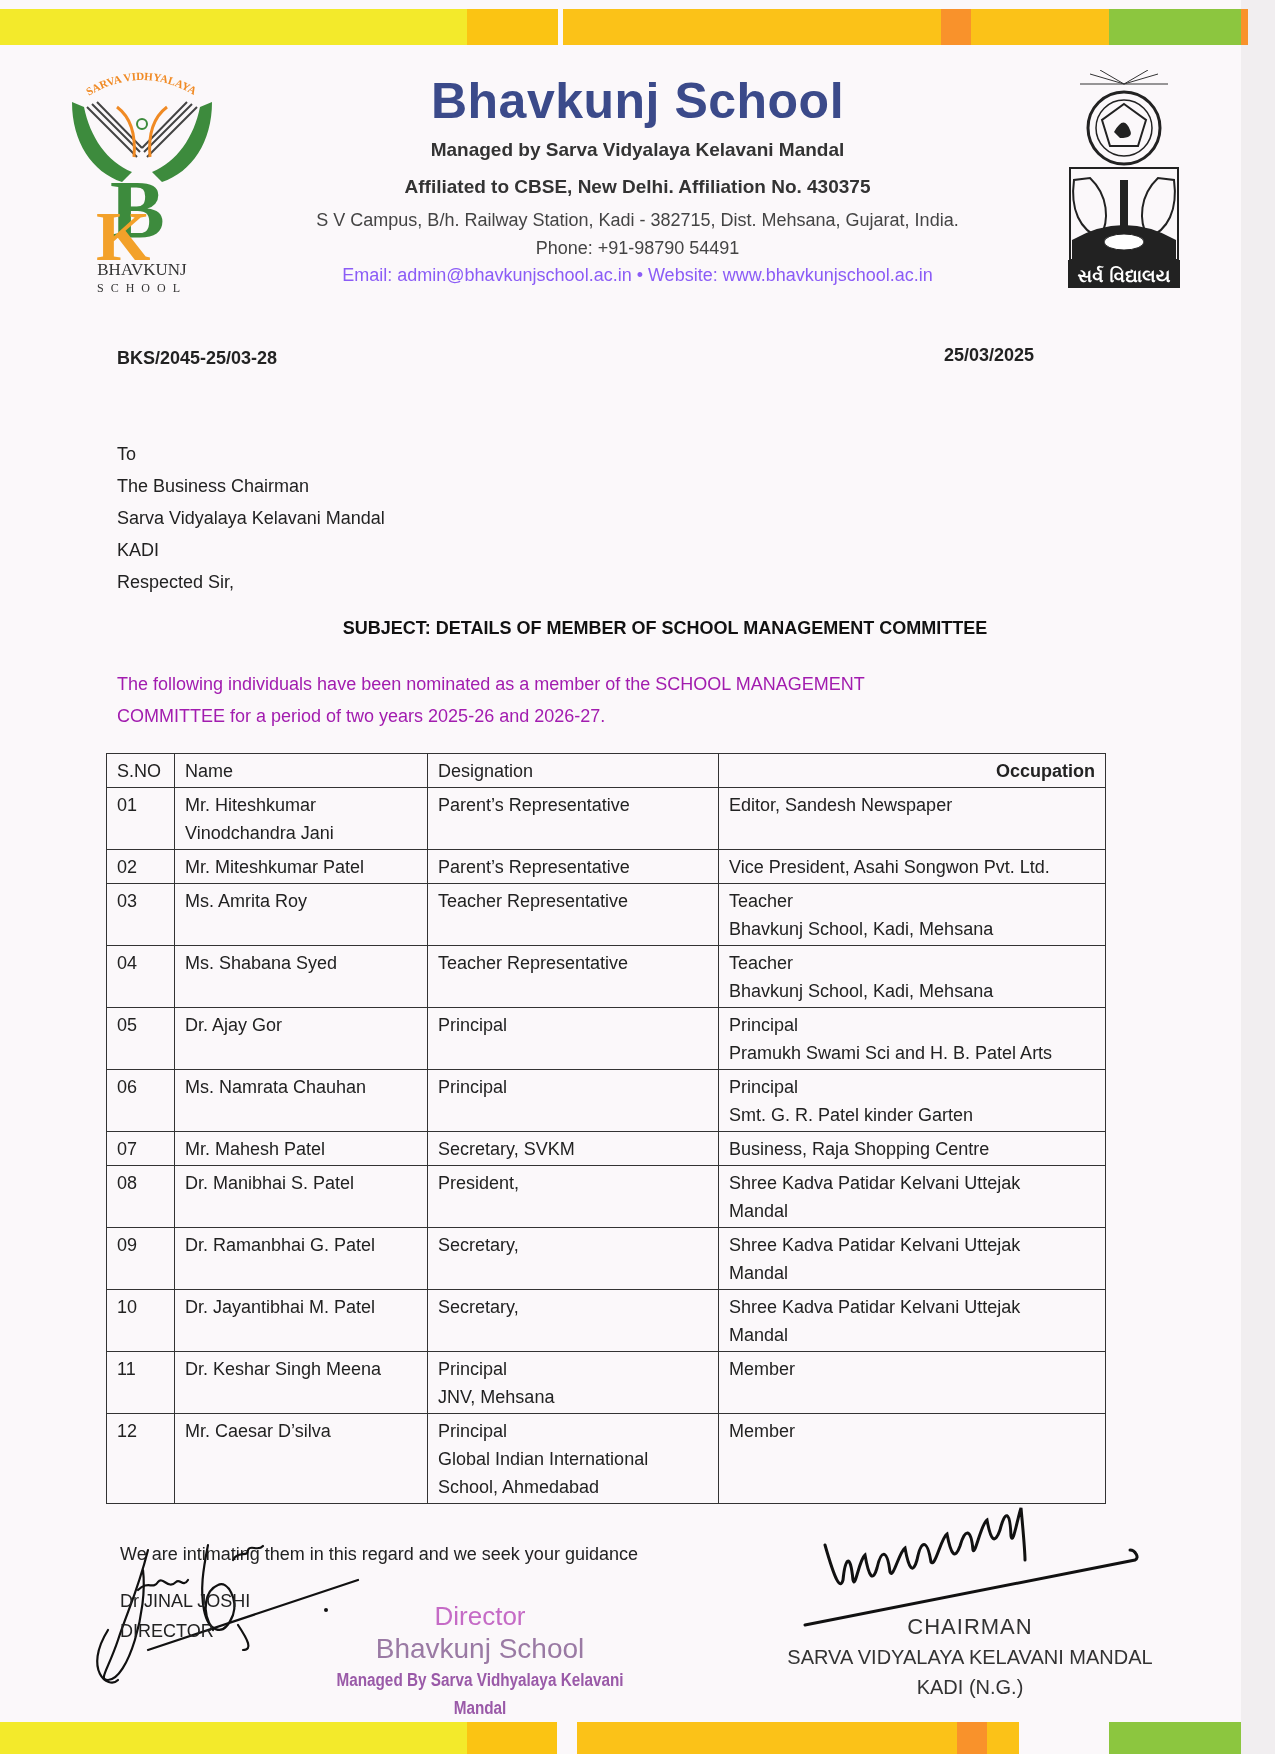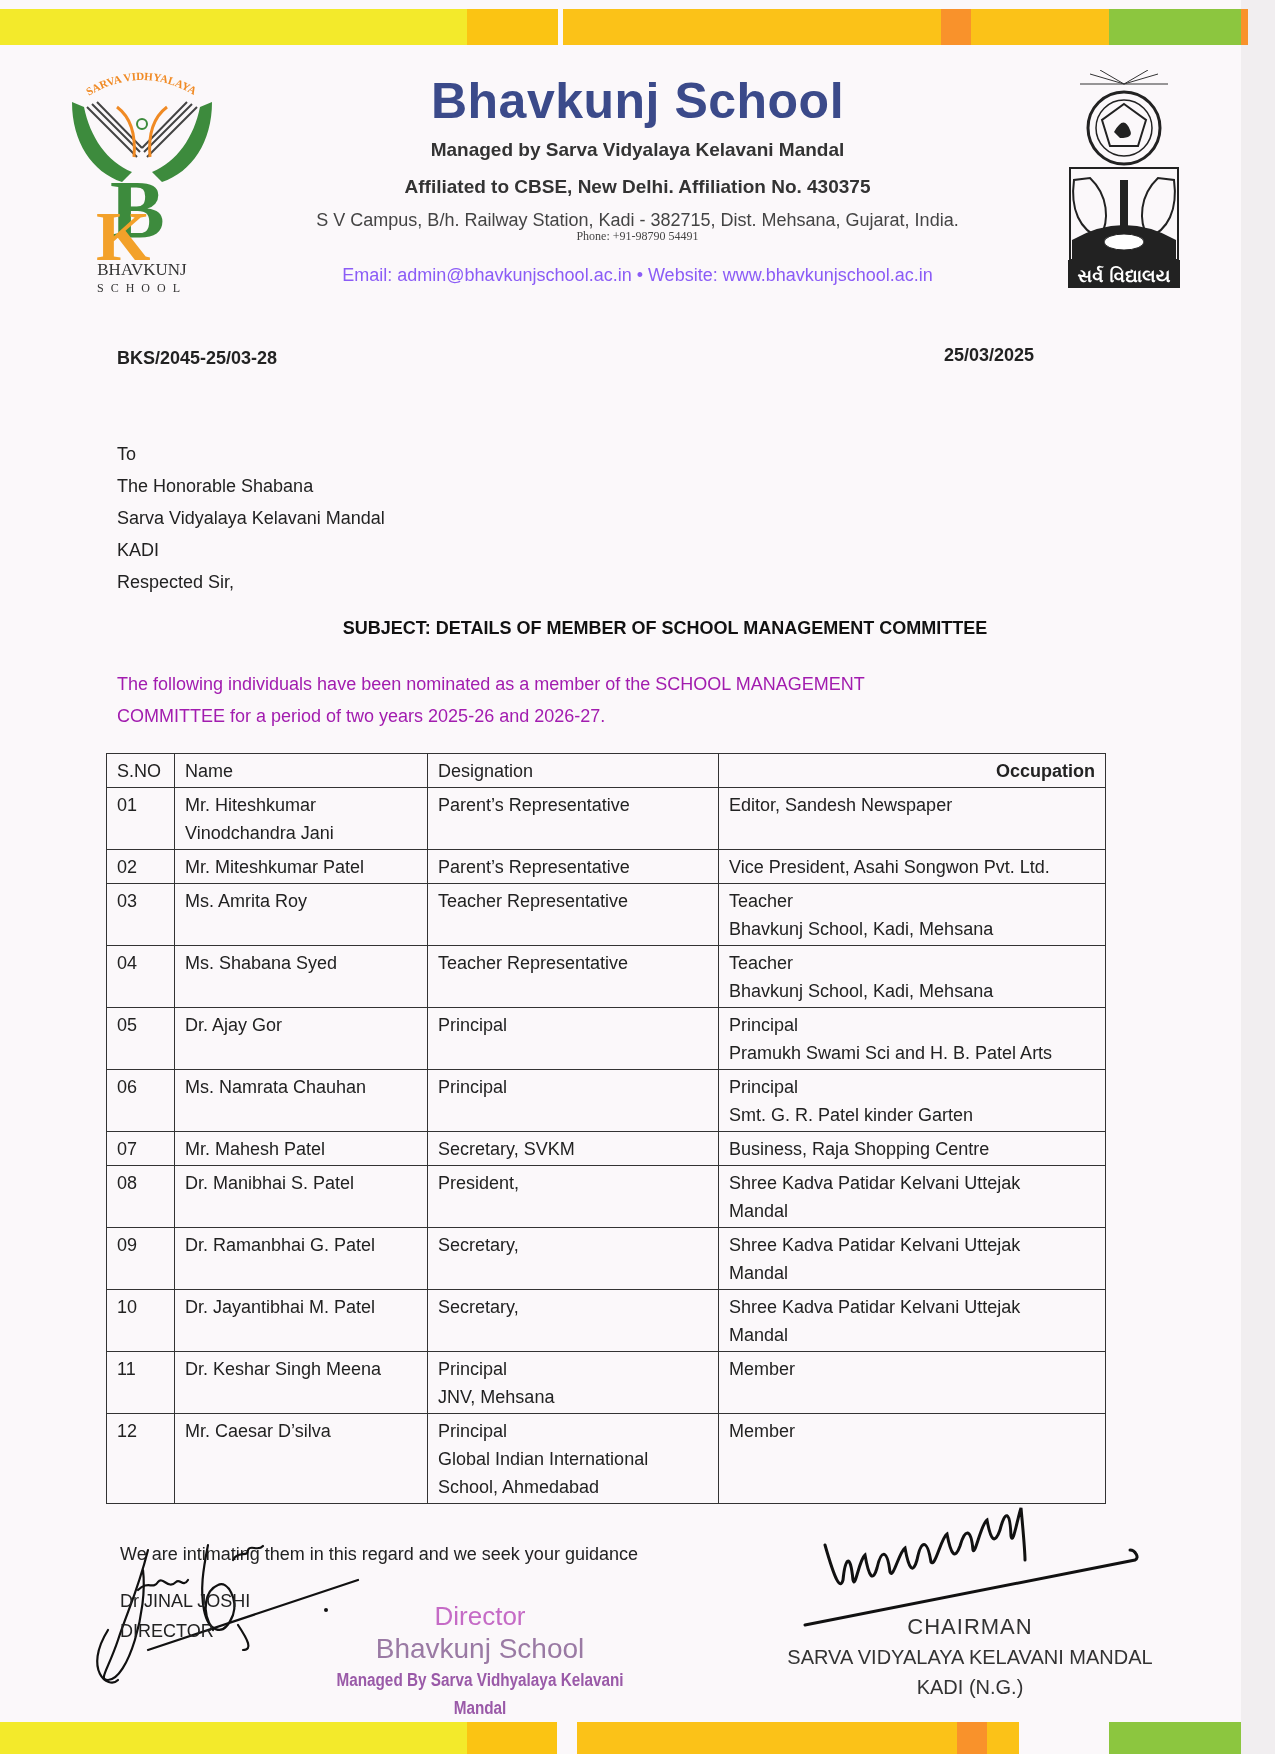--- a/index.html
+++ b/index.html
@@ -20,21 +20,21 @@
 
   .logo-left { position: absolute; left: 62px; top: 62px; width: 160px; height: 235px; }
   .logo-right { position: absolute; left: 1060px; top: 70px; width: 128px; height: 220px; }
 
   .title { position: absolute; left: 0; width: 1275px; top: 72px; text-align: center;
     font-size: 50px; font-weight: bold; color: #3b4a8a; letter-spacing: 0.5px; }
   .hline { position: absolute; left: 0; width: 1275px; text-align: center; color: #333; }
   .h1 { top: 132px; font-size: 19px; font-weight: bold; margin-top: 7px; }
   .h2 { top: 176px; font-size: 19px; font-weight: bold; }
   .h3 { top: 210px; font-size: 18px; color: #444; }
-  .h4 { top: 229px; font-size: 12px; color: #444; font-family: Liberation Serif, serif; }
+  .h4 { top: 238px; font-size: 18px; color: #444; }
   .h5 { top: 265px; font-size: 18px; color: #8b5cf6; }
 
   .ref { position: absolute; left: 117px; top: 348px; font-size: 18px; font-weight: bold; color: #222; }
   .date { position: absolute; left: 944px; top: 345px; font-size: 18px; font-weight: bold; color: #222; }
 
   .addr { position: absolute; left: 117px; top: 438px; font-size: 18px; line-height: 32px; color: #222; }
   .subject { position: absolute; left: 0; width: 1330px; text-align: center; top: 618px;
     font-size: 18px; font-weight: bold; color: #111; }
   .body-text { position: absolute; left: 117px; top: 668px; width: 900px; font-size: 18px; line-height: 32px; color: #a21caf; }
 
@@ -136,21 +136,21 @@
 <div class="hline h2">Affiliated to CBSE, New Delhi. Affiliation No. 430375</div>
 <div class="hline h3">S V Campus, B/h. Railway Station, Kadi - 382715, Dist. Mehsana, Gujarat, India.</div>
 <div class="hline h4">Phone: +91-98790 54491</div>
 <div class="hline h5">Email: admin@bhavkunjschool.ac.in • Website: www.bhavkunjschool.ac.in</div>
 
 <div class="ref">BKS/2045-25/03-28</div>
 <div class="date">25/03/2025</div>
 
 <div class="addr">
   <div>To</div>
-  <div>The Honorable Shabana</div>
+  <div>The Business Chairman</div>
   <div>Sarva Vidyalaya Kelavani Mandal</div>
   <div>KADI</div>
   <div>Respected Sir,</div>
 </div>
 
 <div class="subject">SUBJECT: DETAILS OF MEMBER OF SCHOOL MANAGEMENT COMMITTEE</div>
 
 <div class="body-text">
   <div>The following individuals have been nominated as a member of the SCHOOL MANAGEMENT</div>
   <div>COMMITTEE for a period of two years 2025-26 and 2026-27.</div>

